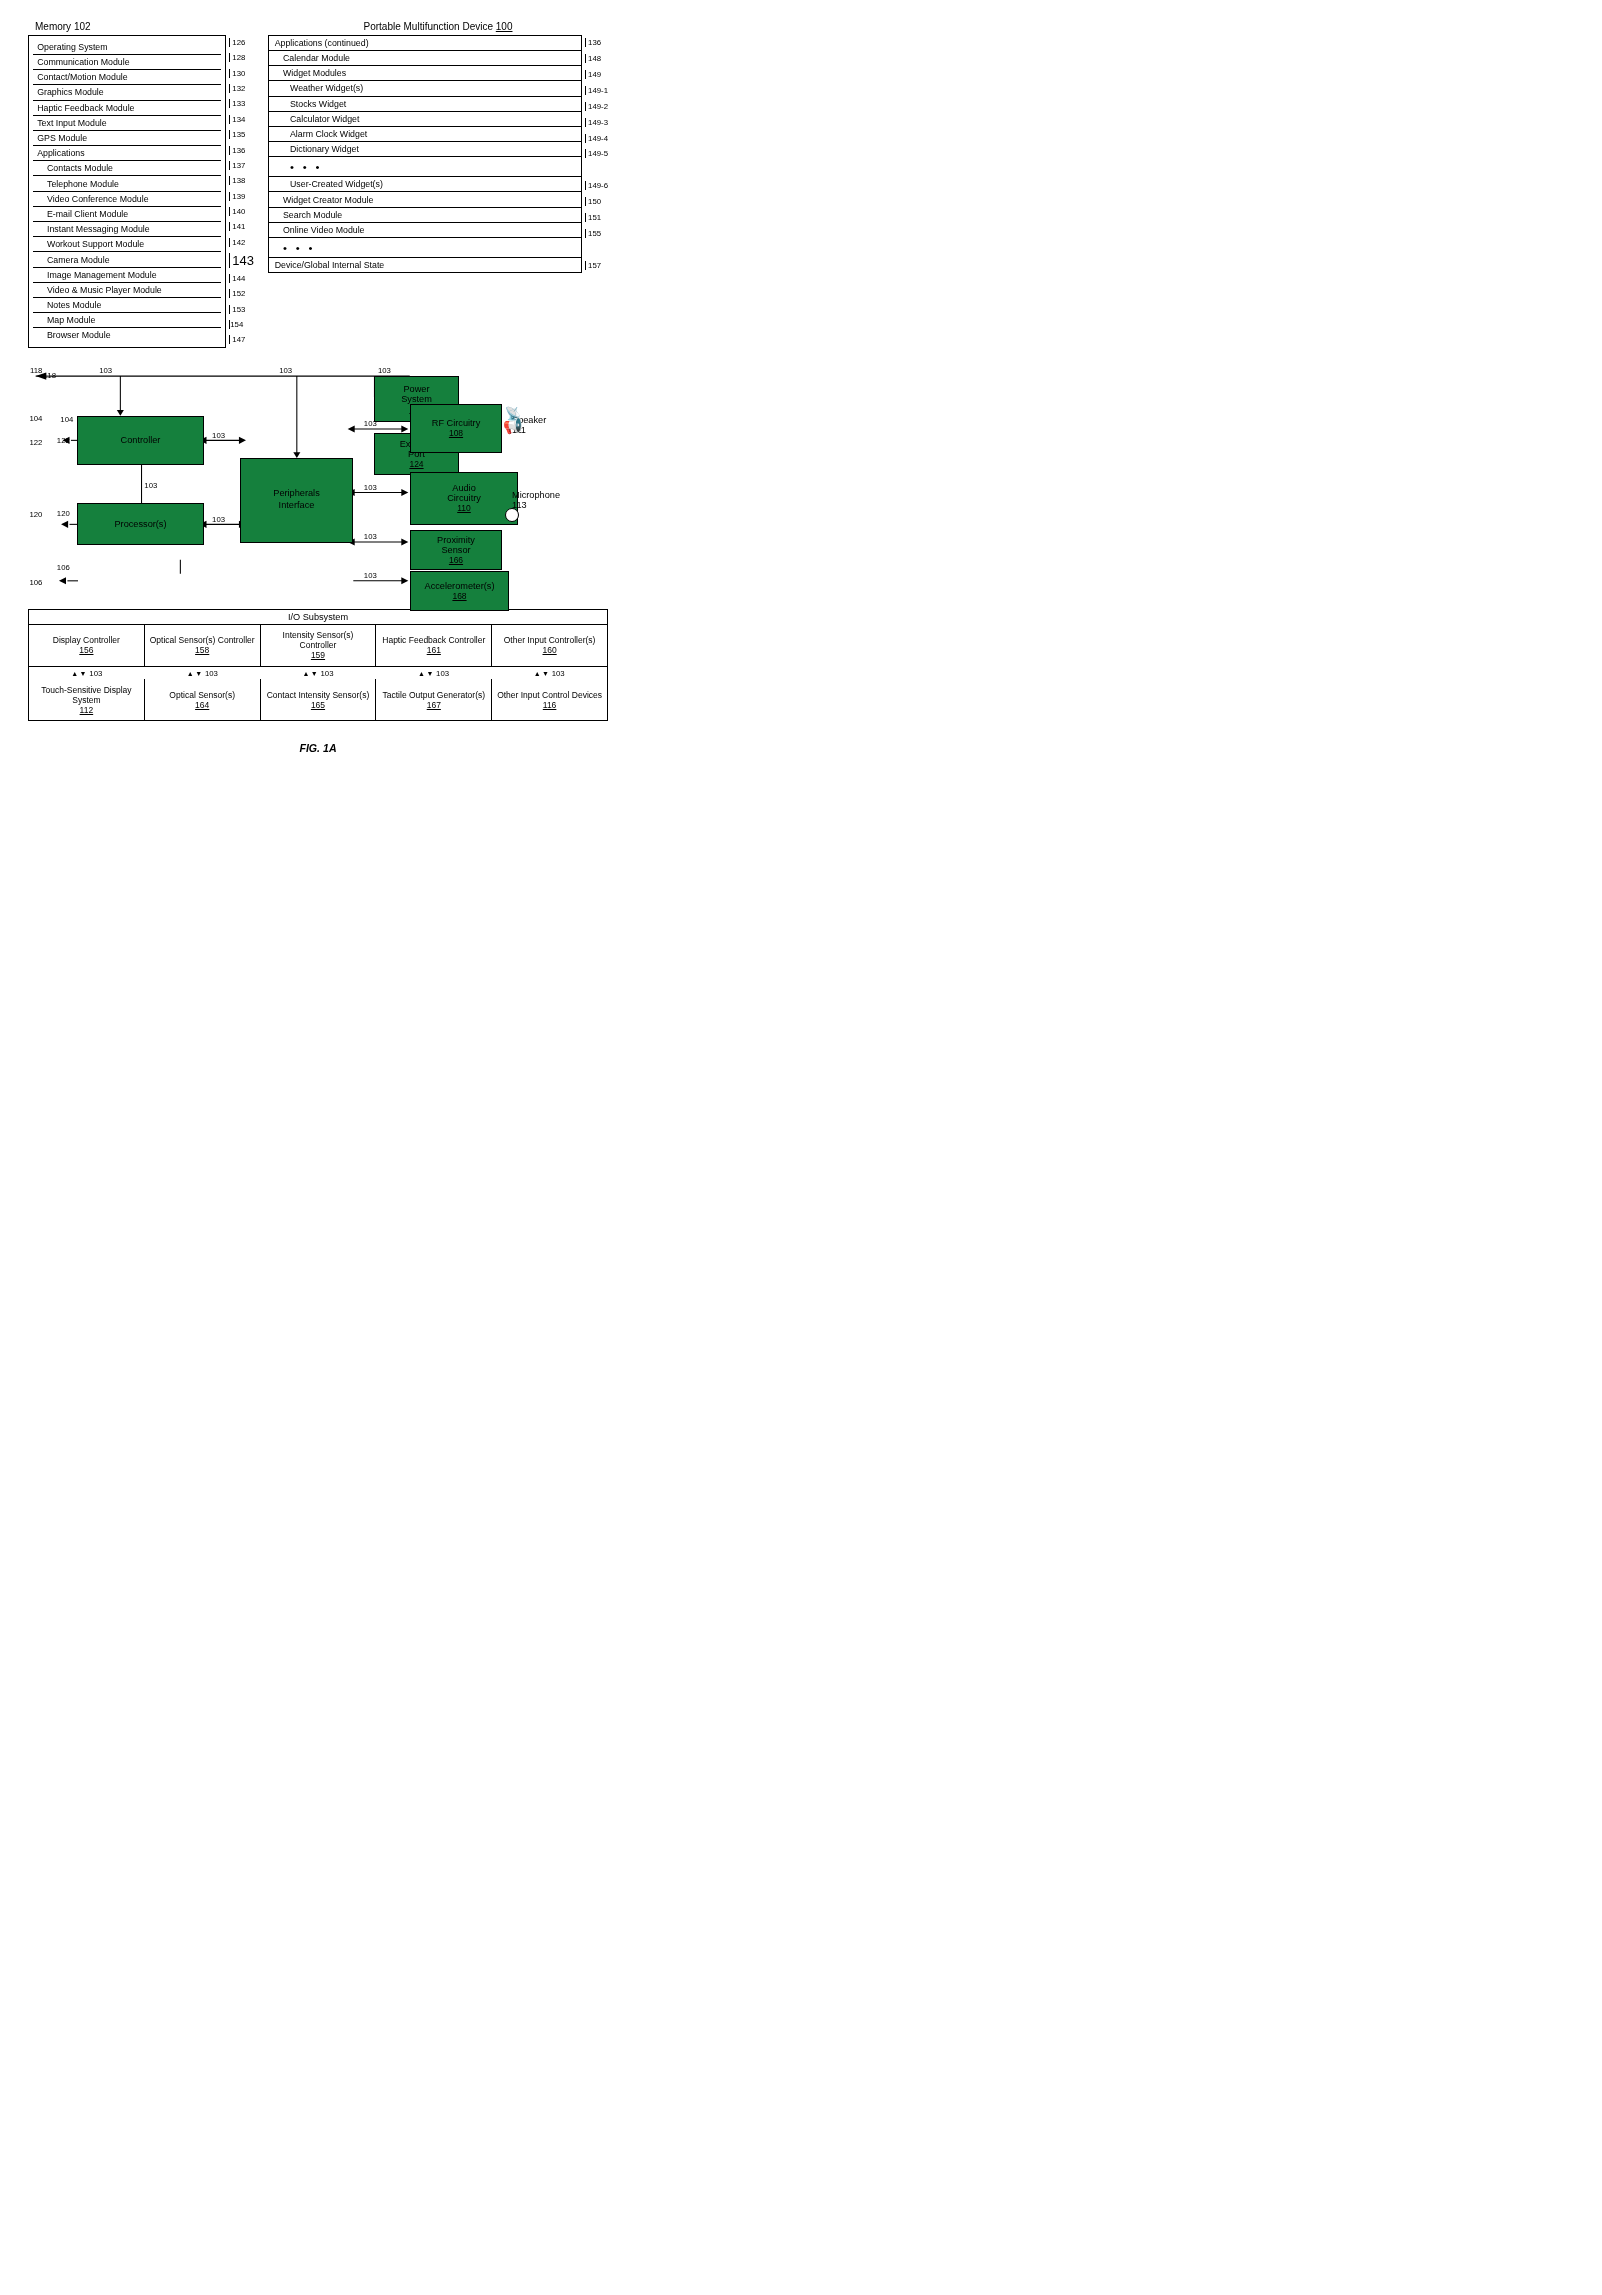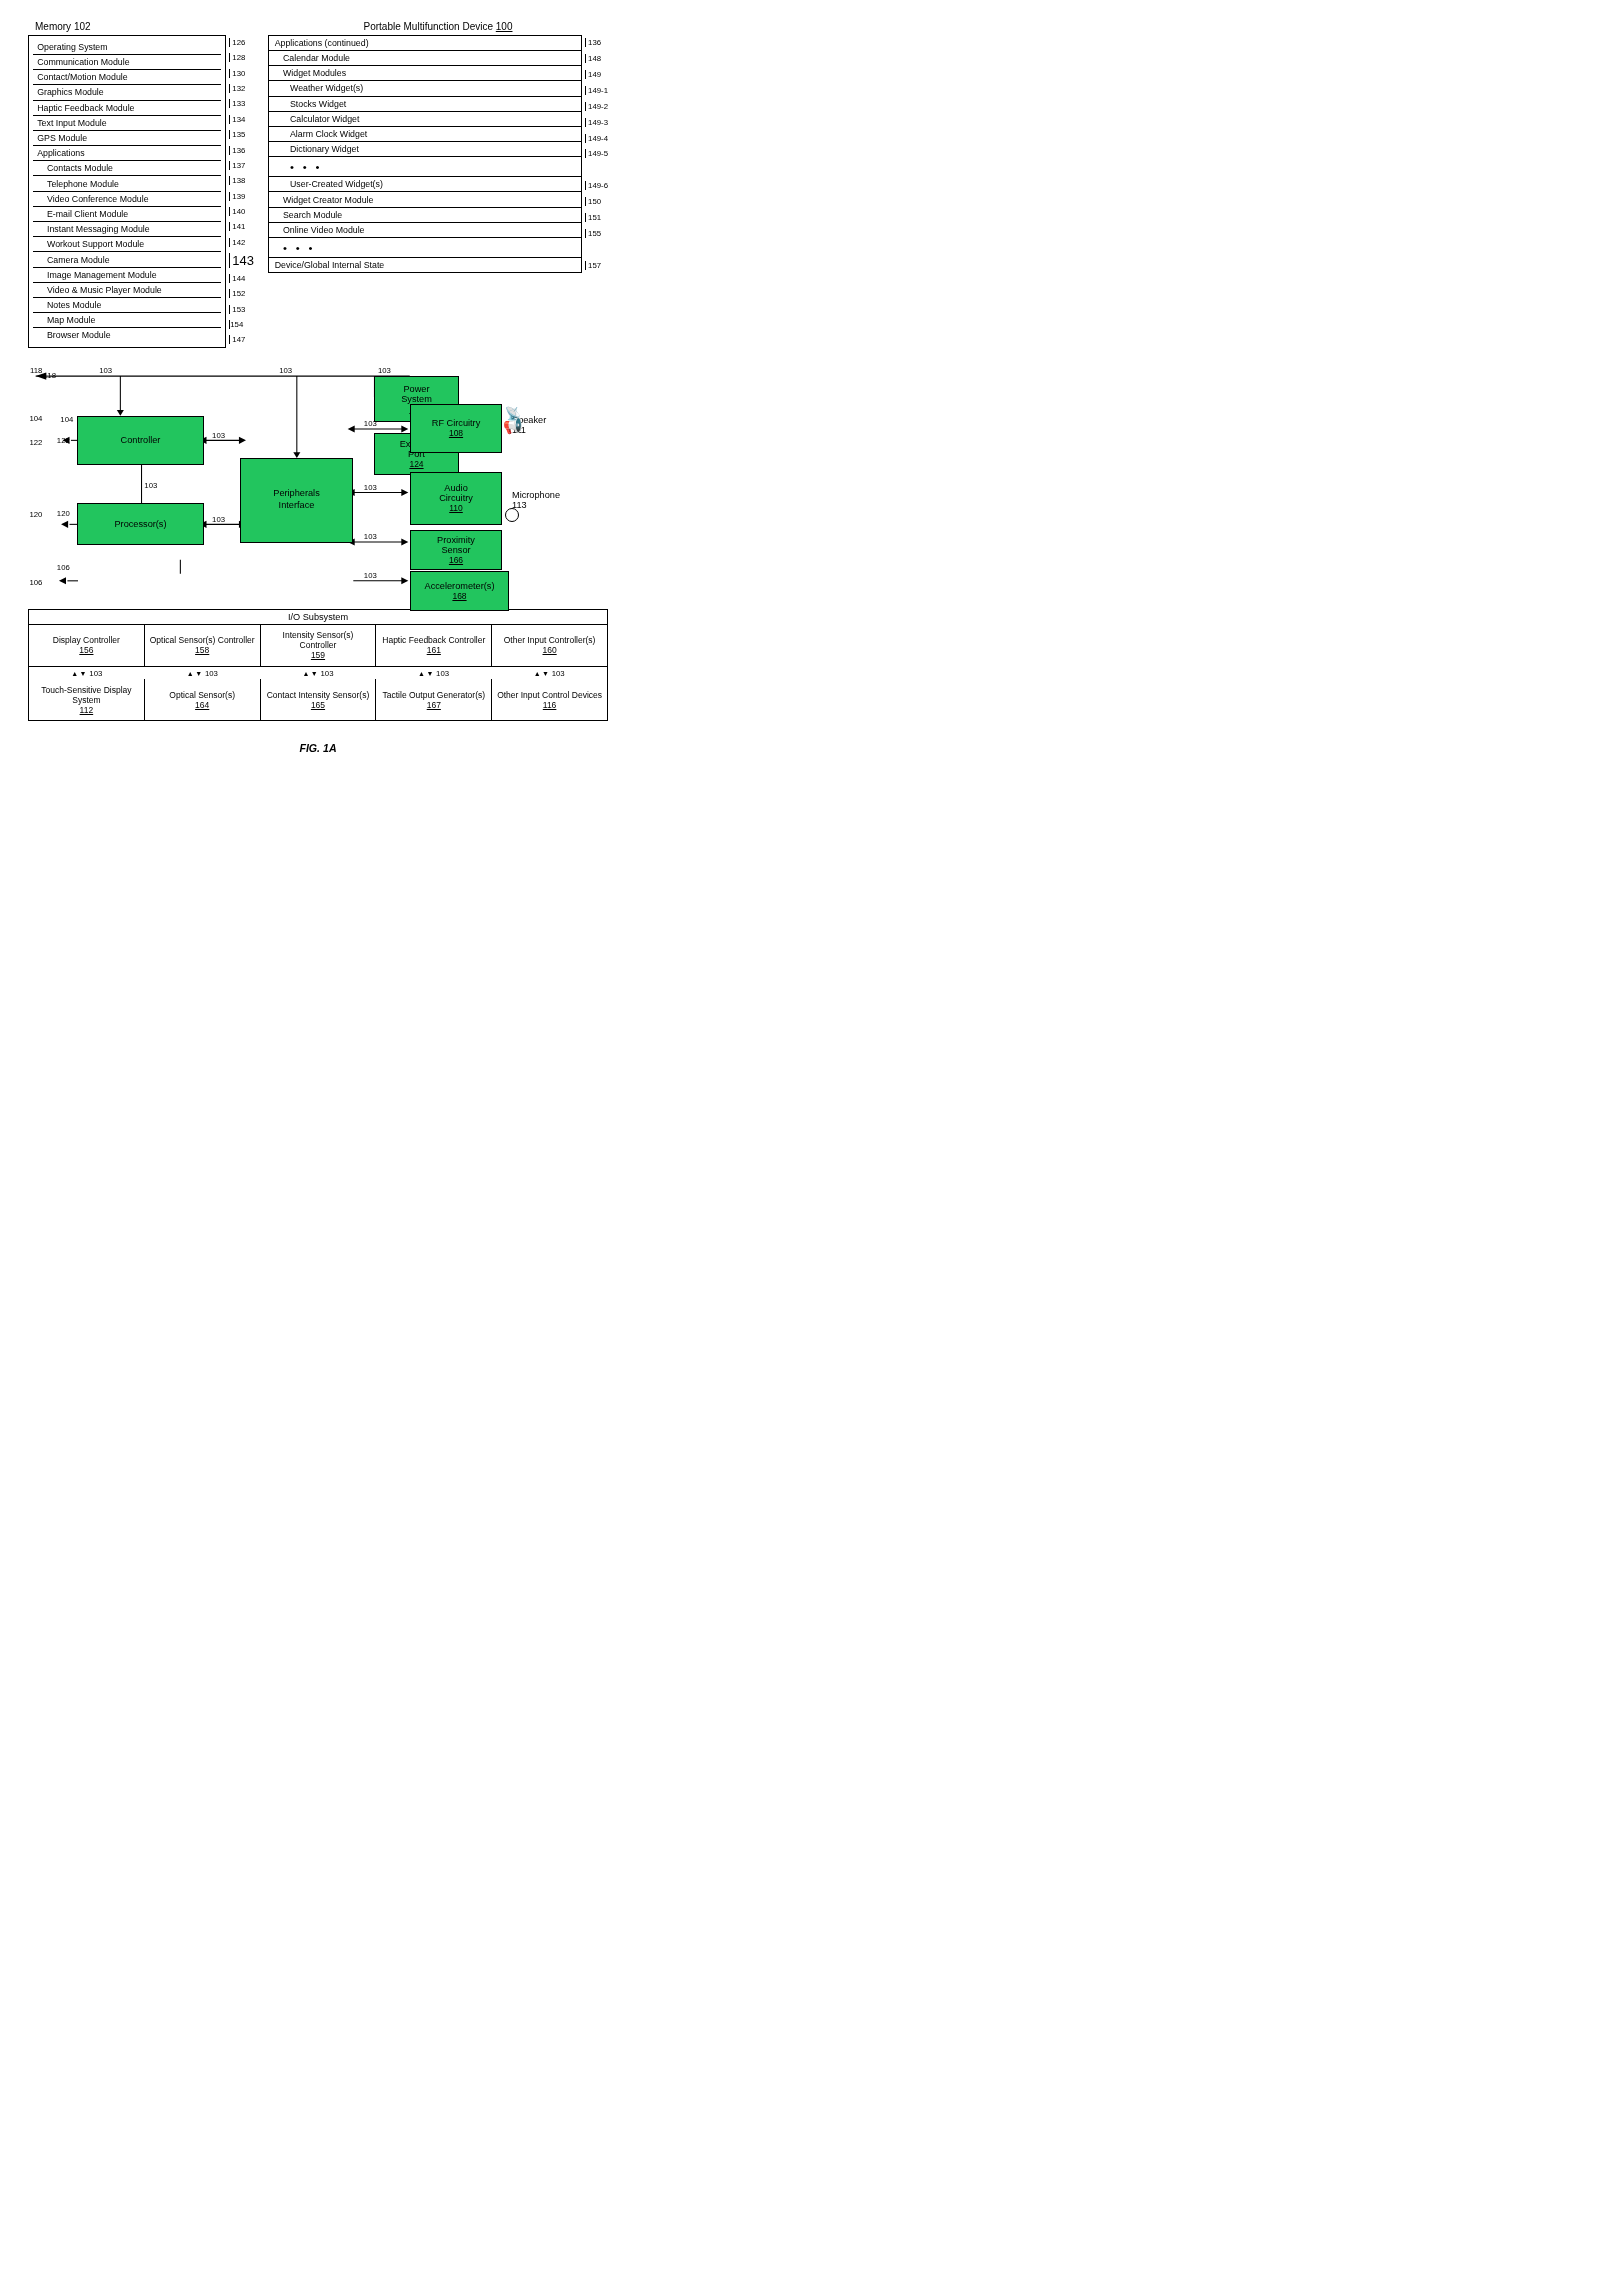--- a/index.html
+++ b/index.html
@@ -163,21 +163,21 @@
       position: relative;
       width: 100%;
       height: 240px;
       margin-top: 7px;
       margin-bottom: 7px;
     }
 
     .arch-box {
       position: absolute;
       border: 1.4px solid #000;
-      background: #22c55e;
+      background: #15803d;
       text-align: center;
       display: flex;
       align-items: center;
       justify-content: center;
       font-size: 9.2px;
       padding: 19px;
     }
 
     .small-ref {
       text-decoration: underline;
@@ -540,21 +540,21 @@
     <div class="arch-box" style="left:346px; top:71px; width:85px; height:42px; flex-direction:column;">
       <span>External Port</span>
       <span class="small-ref">124</span>
     </div>
 
     <div class="arch-box" style="left:382px; top:42px; width:92px; height:49px; flex-direction:column;">
       <span>RF Circuitry</span>
       <span class="small-ref">108</span>
     </div>
 
-    <div class="arch-box" style="left:382px; top:110px; width:92px; height:53px; flex-direction:column;">
+    <div class="arch-box" style="left:382px; top:110px; width:108px; height:53px; flex-direction:column;">
       <span>Audio<br>Circuitry</span>
       <span class="small-ref">110</span>
     </div>
 
     <div class="arch-box" style="left:382px; top:168px; width:92px; height:39px; flex-direction:column;">
       <span>Proximity Sensor</span>
       <span class="small-ref">166</span>
     </div>
 
     <div class="arch-box" style="left:382px; top=209px; width:99px; height:39px; flex-direction:column; left:382px; top:209px;">

